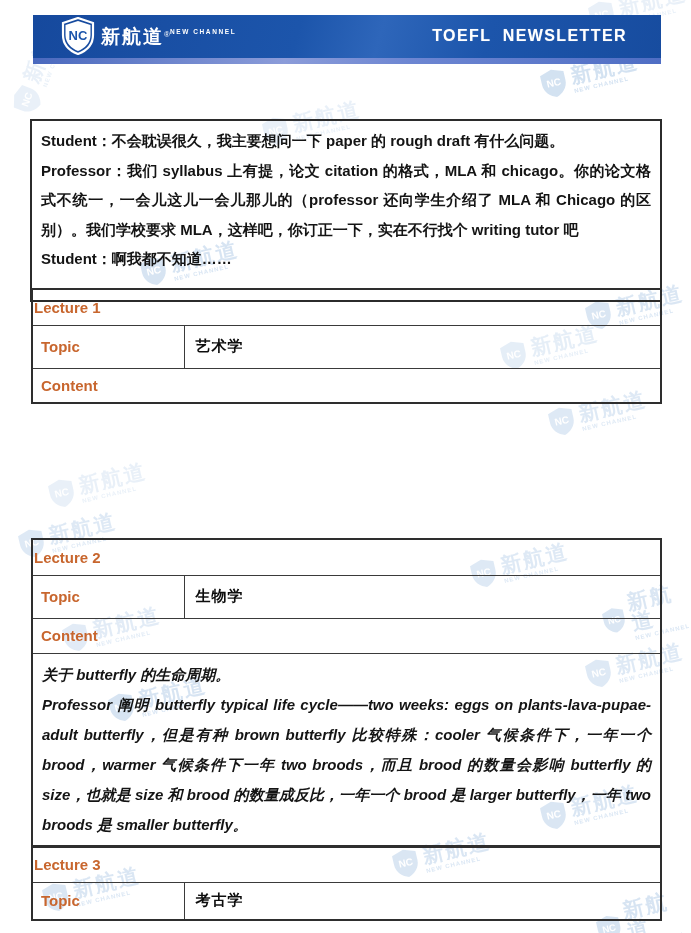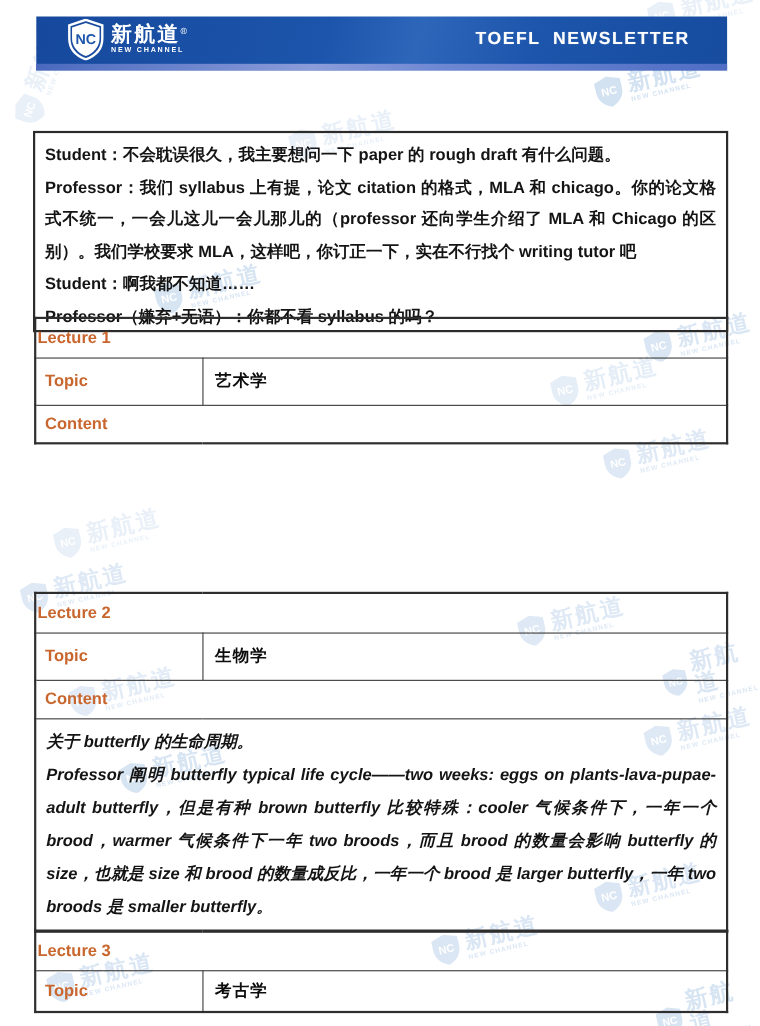--- a/index.html
+++ b/index.html
@@ -15,21 +15,21 @@
     background:linear-gradient(105deg,#16499d 0%,#1c55ab 42%,#2e66ba 55%,#1c55ab 72%,#174c9f 100%);
     display:flex;align-items:center;justify-content:space-between;
     padding:0 34px 7px 28px;
   }
   .topbar::after{
     content:"";position:absolute;left:0;right:0;bottom:0;height:6px;
     background:linear-gradient(90deg,#4a69be 0%,#8b9cd9 40%,#6d86d2 60%,#4f6ec4 100%);
   }
   .logo{display:flex;align-items:center;gap:6px;}
   .logo svg{display:block;}
-  .logo-txt{display:flex;flex-direction:column;line-height:1;}
+  .logo-txt{display:flex;flex-direction:row;line-height:1;}
   .logo-cn{font-size:19px;font-weight:700;color:#fff;letter-spacing:2px;}
   .logo-reg{font-size:8px;color:#fff;vertical-align:super;}
   .logo-en{font-size:6.5px;font-weight:700;color:#fff;letter-spacing:1.6px;margin-top:2px;}
   .nl-title{
     color:#fff;font-weight:700;font-size:16px;letter-spacing:1.4px;white-space:pre;
     text-shadow:0 0 1px rgba(255,255,255,.4);
   }
   
   .dialog-box{
     position:absolute;left:30px;top:70px;width:632px;height:183px;
@@ -272,21 +272,20 @@
       <div class="logo-en">NEW CHANNEL</div>
     </div>
   </div>
   <div class="nl-title">TOEFL  NEWSLETTER</div>
 </header>
 
 <section class="dialog-box z">
   <p>Student：不会耽误很久，我主要想问一下 paper 的 rough draft 有什么问题。</p>
   <p>Professor：我们 syllabus 上有提，论文 citation 的格式，MLA 和 chicago。你的论文格式不统一，一会儿这儿一会儿那儿的（professor 还向学生介绍了 MLA 和 Chicago 的区别）。我们学校要求 MLA，这样吧，你订正一下，实在不行找个 writing tutor 吧</p>
   <p>Student：啊我都不知道……</p>
-  <p>Professor（嫌弃+无语）：你都不看 syllabus 的吗？</p>
 </section>
 
 <table class="lec z" style="top:288px;">
   <colgroup>
       <col style="width:152px;">
       <col>
     </colgroup>
   <tbody>
       <tr>
     <td class="cap" colspan="2">Lecture 1</td>

